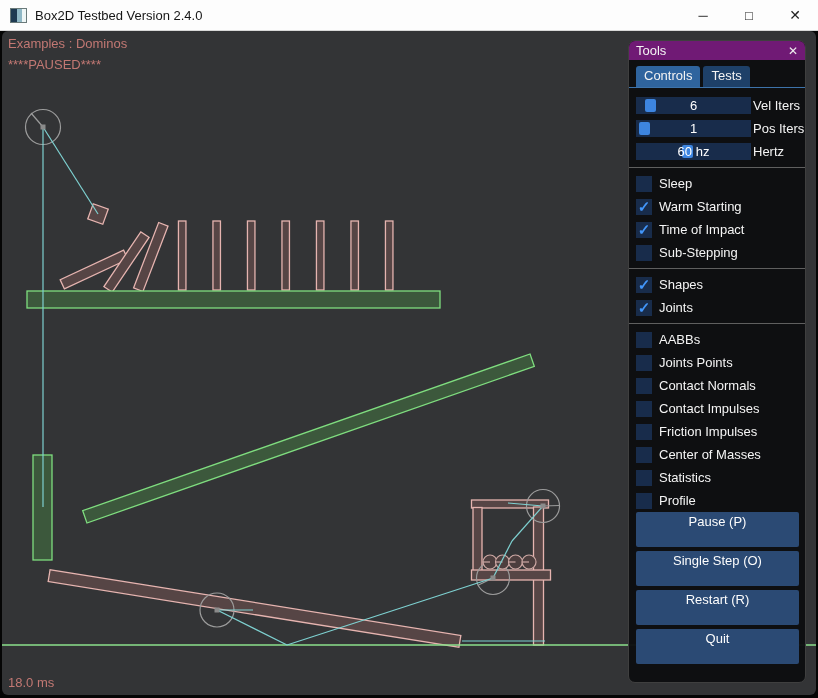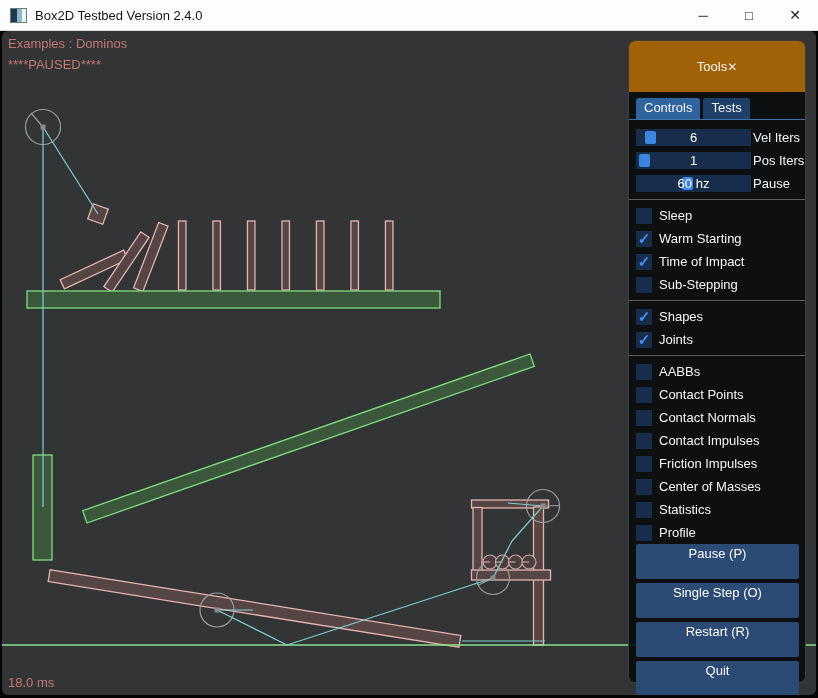--- a/index.html
+++ b/index.html
@@ -21,22 +21,22 @@
     border-radius:6px;overflow:hidden;}
   .scene svg{position:absolute;top:-31px;left:-2px;}
   .hud{position:absolute;font-size:13px;color:var(--hud,#c27873);left:6px;white-space:pre;}
   .hud.example{top:5px;}
   .hud.paused{top:26px;}
   .hud.frametime{top:644px;}
   
   .tools-panel{position:absolute;left:626px;top:9px;width:178px;height:643px;
     background:rgba(13,14,16,0.96);border:1px solid #3f3f3f;border-radius:7px;
     box-sizing:border-box;color:#f3f3f3;font-size:13px;}
-  .panel-header{height:19px;background:#a16207;border-radius:6px 6px 0 0;
-    display:flex;align-items:center;justify-content:center;padding:16px 7px;}
+  .panel-header{height:19px;background:#701a75;border-radius:6px 6px 0 0;
+    display:flex;align-items:center;justify-content:space-between;padding:0 7px;}
   .panel-close{font-size:12px;color:#eee;line-height:12px;}
   .tabbar{display:flex;gap:3px;padding:6px 0 0 7px;border-bottom:1px solid #3d73ab;}
   .tab{padding:2px 8px 4px;border-radius:3px 3px 0 0;background:#1e4068;}
   .tab.active{background:#2f649e;}
   .panel-body{padding:6px 7px 0 7px;}
   .row{height:23px;display:flex;align-items:center;}
   .track{position:relative;width:115px;height:17px;background:#182c4b;flex:none;}
   .grab{position:absolute;top:2px;width:11px;height:13px;border-radius:2px;
     background:var(--grab,#3d85e0);}
   .val{position:absolute;inset:0;text-align:center;line-height:17px;color:#fff;}
@@ -139,21 +139,21 @@
               <div class="grab" style="left: 3.01px;"></div>
               <div class="val">1</div>
             </div>
             <span class="lbl">Pos Iters</span>
           </div>
           <div class="row">
             <div class="track">
               <div class="grab" style="left: 46.44px;"></div>
               <div class="val">60 hz</div>
             </div>
-            <span class="lbl">Pause</span>
+            <span class="lbl">Hertz</span>
           </div>
           <div class="sep"></div>
           <div class="row">
             <div class="cbox"></div>
             <span class="lbl">Sleep</span>
           </div>
           <div class="row">
             <div class="cbox">✓</div>
             <span class="lbl">Warm Starting</span>
           </div>
@@ -174,21 +174,21 @@
             <div class="cbox">✓</div>
             <span class="lbl">Joints</span>
           </div>
           <div class="sep"></div>
           <div class="row">
             <div class="cbox"></div>
             <span class="lbl">AABBs</span>
           </div>
           <div class="row">
             <div class="cbox"></div>
-            <span class="lbl">Contact Points</span>
+            <span class="lbl">Joints Points</span>
           </div>
           <div class="row">
             <div class="cbox"></div>
             <span class="lbl">Contact Normals</span>
           </div>
           <div class="row">
             <div class="cbox"></div>
             <span class="lbl">Contact Impulses</span>
           </div>
           <div class="row">

